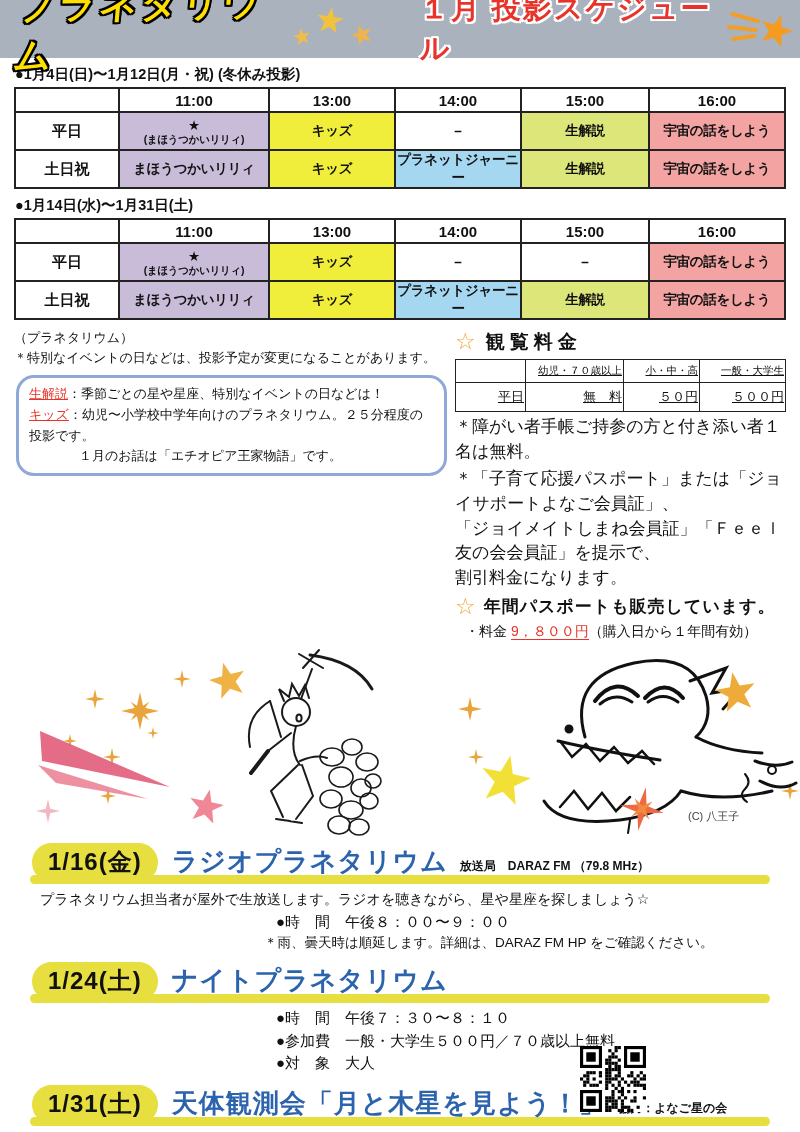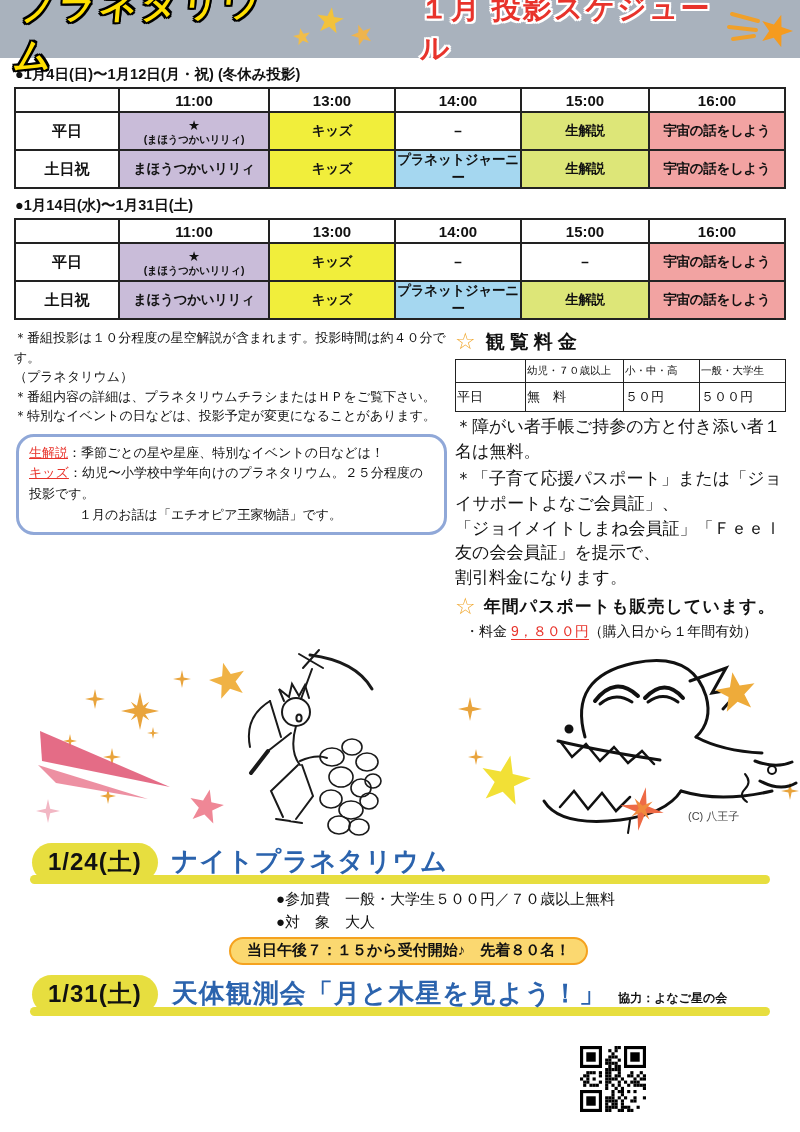--- a/index.html
+++ b/index.html
@@ -31,21 +31,21 @@
   .mid-right{flex:1;padding-left:6px;}
   .note-line{font-size:13px;line-height:1.5;}
   .star-red{color:var(--accent-red);}
   .info-box{border:3px solid var(--box-border);border-radius:18px;padding:6px 10px;margin:8px 2px 0 2px;font-size:13px;line-height:1.6;}
   .term{color:var(--accent-red);text-decoration:underline;}
   .box-sub{padding-left:50px;}
 
   .fee-title{display:flex;align-items:center;gap:10px;font-size:19px;font-weight:bold;letter-spacing:5px;}
   .big-star{color:var(--star-orange);font-size:23px;font-weight:bold;letter-spacing:0;}
   table.fee{border-collapse:collapse;width:330px;margin-top:4px;table-layout:fixed;}
-  table.fee th,table.fee td{border:1.5px solid #222;text-align:left;font-weight:normal;}
+  table.fee th,table.fee td{border:1.5px solid #222;text-align:right;font-weight:normal;text-decoration:underline;}
   table.fee thead th{font-size:10.5px;height:20px;}
   table.fee td,table.fee tbody th{font-size:13px;height:26px;}
   .fee-note{font-size:17px;line-height:1.45;margin-top:3px;}
   .pass-line{display:flex;align-items:center;gap:8px;font-size:17px;font-weight:bold;margin-top:3px;letter-spacing:1px;}
   .price-line{font-size:14px;margin:3px 0 0 10px;}
   .price-u{border-bottom:1.5px solid var(--accent-red);}
   .price-red{color:var(--accent-red);}
 
   
   .illus{position:relative;height:200px;}
@@ -172,23 +172,21 @@
             <td style="background: rgb(165, 215, 240);">プラネットジャーニー</td>
             <td style="background: rgb(221, 230, 120);">生解説</td>
             <td style="background: rgb(242, 163, 162);">宇宙の話をしよう</td>
           </tr>
         </tbody>
       </table>
     </div>
 
   <div class="mid">
     <div class="mid-left">
-      <div class="note-line"><span>＊番組投影は１０分程度の星空解説が含まれます。投影時間は約４０分です。</span></div>
       <div class="note-line"><span>（プラネタリウム）</span></div>
-      <div class="note-line"><span>＊番組内容の詳細は、プラネタリウムチラシまたはＨＰをご覧下さい。</span></div>
       <div class="note-line"><span>＊特別なイベントの日などは、投影予定が変更になることがあります。</span></div>
       <div class="info-box">
         <div><span class="term">生解説</span><span>：季節ごとの星や星座、特別なイベントの日などは！</span></div>
         <div><span class="term">キッズ</span><span>：幼児〜小学校中学年向けのプラネタリウム。２５分程度の投影です。</span></div>
         <div class="box-sub">１月のお話は「エチオピア王家物語」です。</div>
       </div>
     </div>
     <div class="mid-right">
       <div class="fee-title">
         <span class="big-star">☆</span>
@@ -309,24 +307,30 @@
       <use href="#star5" fill="#f2e036" transform="translate(505,140) scale(26) rotate(12)"></use>
       <use href="#star4" fill="#ee6a45" transform="translate(642,168) scale(22) rotate(10)"></use>
       <use href="#star4" fill="#f08a3c" transform="translate(642,168) scale(13) rotate(55)"></use>
       <use href="#star5" fill="#eeab3a" transform="translate(736,52) scale(21) rotate(-10)"></use>
     </svg>
     <div class="credit">(C) 八王子</div>
   </div>
 
   <div class="events" id="events">
       <div class="event">
+        <div class="event-head"><div class="event-bar"></div><span class="date-pill">1/16(金)</span><span class="event-title">ラジオプラネタリウム</span><span class="event-side">放送局　DARAZ FM （79.8 MHz）</span></div>
+        <div class="event-desc">プラネタリウム担当者が屋外で生放送します。ラジオを聴きながら、星や星座を探しましょう☆</div>
+        <div class="event-detail">●時　間　午後８：００〜９：００</div>
+        <div class="event-note">＊雨、曇天時は順延します。詳細は、DARAZ FM HP をご確認ください。</div>
+      </div>
+      <div class="event">
         <div class="event-head"><div class="event-bar"></div><span class="date-pill">1/24(土)</span><span class="event-title">ナイトプラネタリウム</span></div>
+        <div class="event-detail">●時　間　午後７：３０〜８：１０</div>
         <div class="event-detail">●参加費　一般・大学生５００円／７０歳以上無料</div>
         <div class="event-detail">●対　象　大人</div>
-        <div class="event-pillrow"><span class="cap-pill">当日午後７：１５から受付開始♪　先着８０名！</span></div>
       </div>
       <div class="event">
         <div class="event-head"><div class="event-bar"></div><span class="date-pill">1/31(土)</span><span class="event-title">天体観測会「月と木星を見よう！」</span><span class="event-side">協力：よなご星の会</span></div>
       </div>
     </div>
 
   <svg class="qr" id="qr" width="66" height="66" viewBox="0 0 63 63">
       <rect x="0" y="0" width="63" height="63" fill="#fff"></rect>
       <rect x="33" y="0" width="3" height="3" fill="#000"></rect>
       <rect x="36" y="0" width="3" height="3" fill="#000"></rect>

